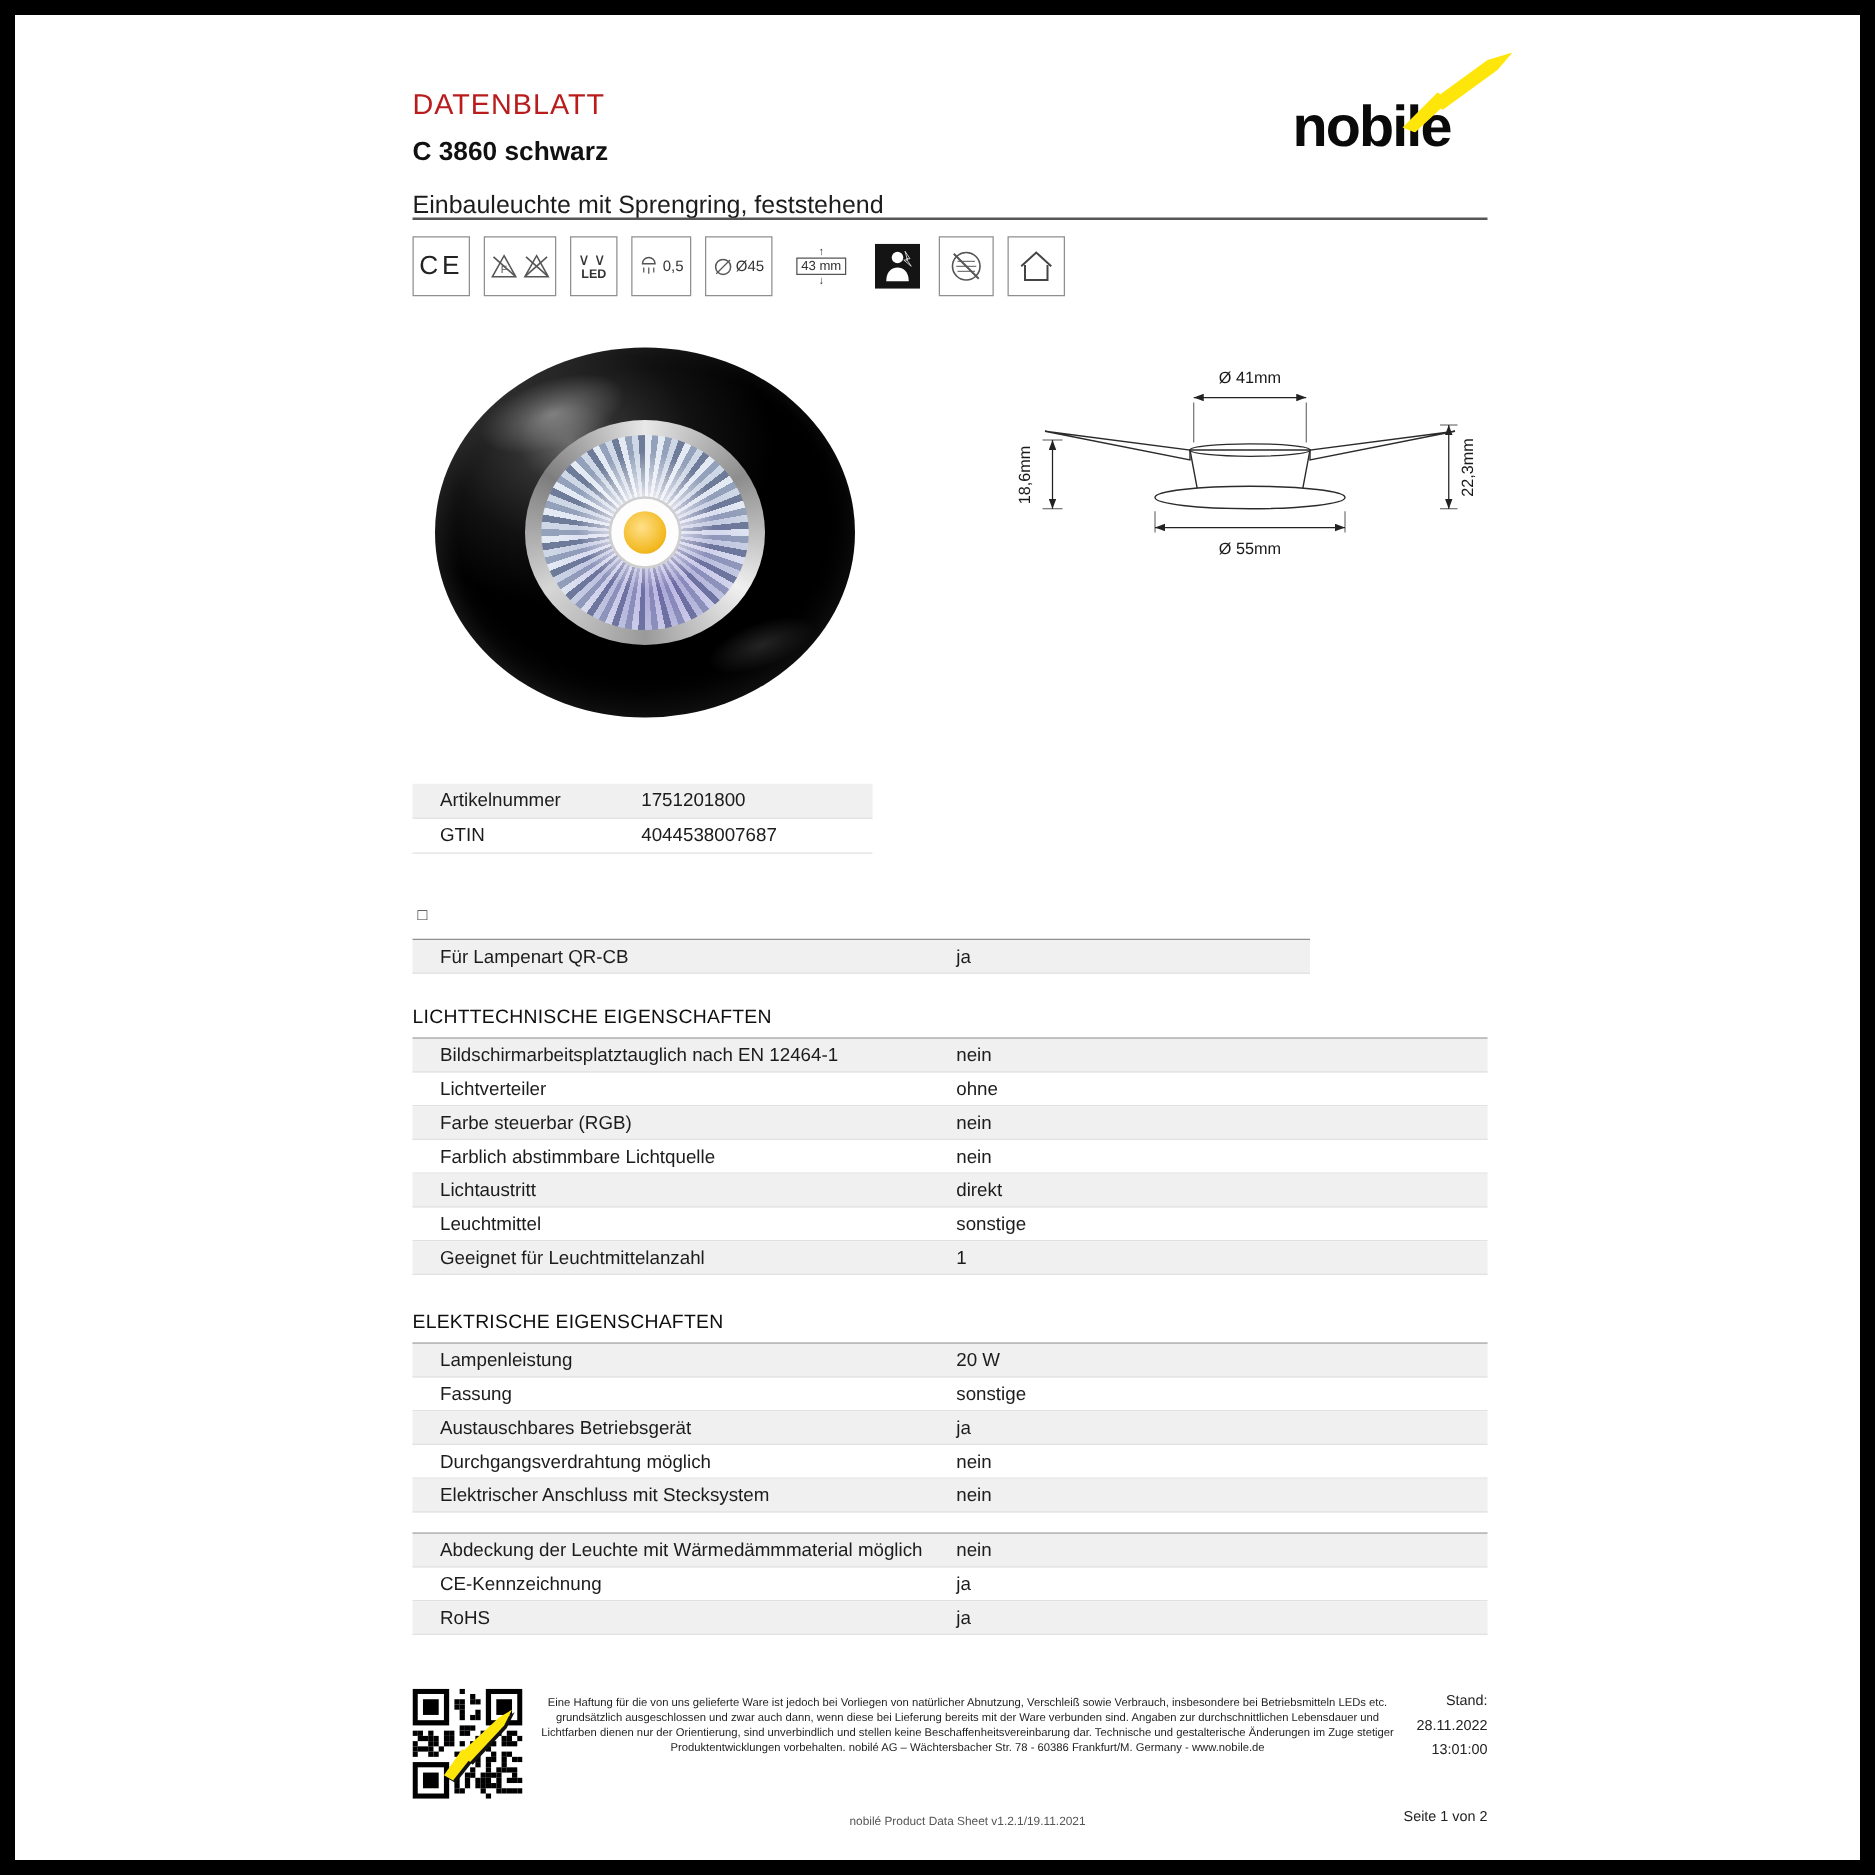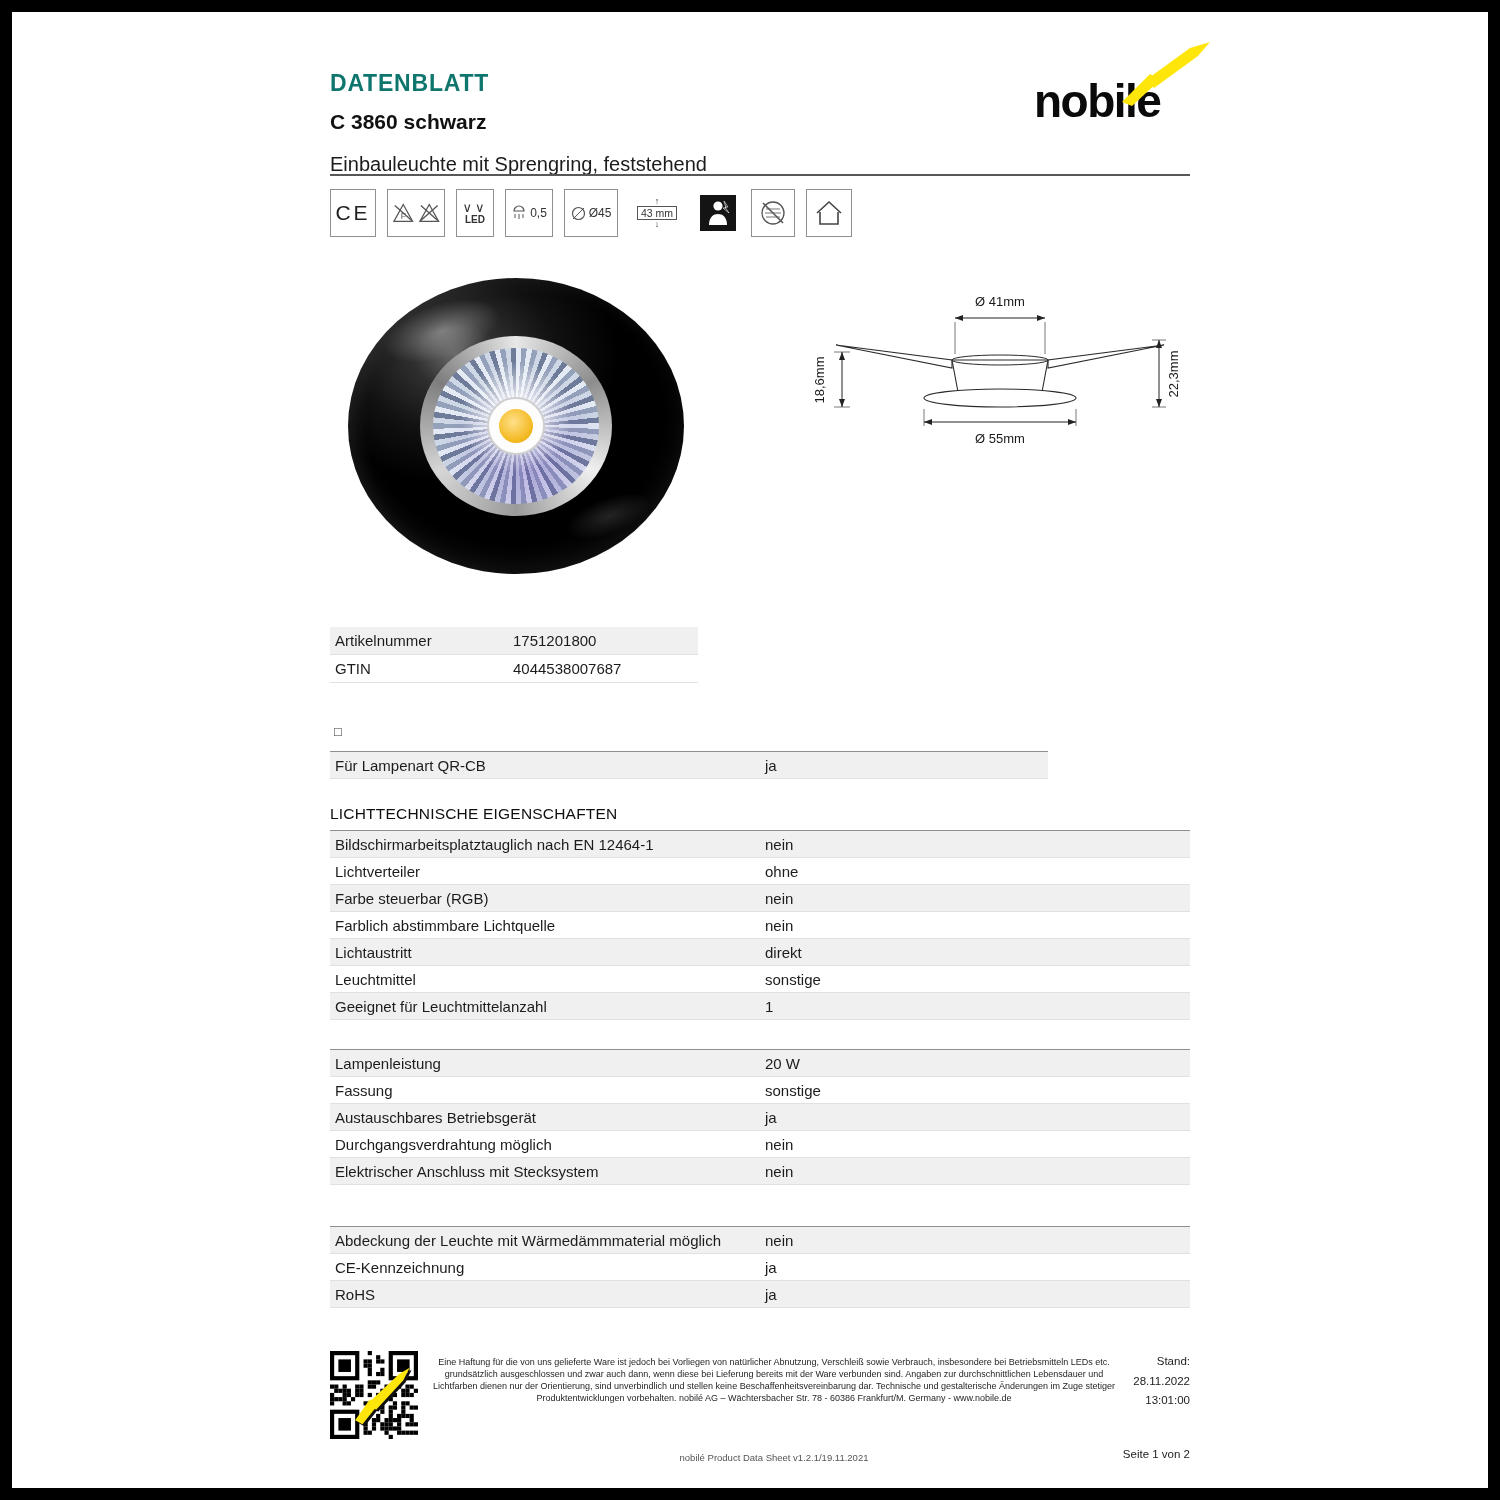--- a/index.html
+++ b/index.html
@@ -2,21 +2,21 @@
 <html><head>
 <meta charset="utf-8">
 <style>
   *{margin:0;padding:0;box-sizing:border-box}
   html,body{width:1500px;height:1500px;background:#000}
   body{font-family:"Liberation Sans",sans-serif;position:relative;color:#1a1a1a}
   .page{position:absolute;inset:12px;background:#fff;overflow:hidden}
   .abs{position:absolute}
 
   
-  .doc-type{font-size:23px;font-weight:700;letter-spacing:.8px;color:#0f766e}
+  .doc-type{font-size:23px;font-weight:400;letter-spacing:.8px;color:#b91c1c}
   .product-title{font-size:21px;font-weight:700;color:#111;margin-top:13px}
   .product-subtitle{font-size:20px;color:#1c1c1c;margin-top:19px}
   .divider{width:860px;height:2px;background:#575757}
 
   
   .logo{width:170px;height:100px}
   .logo-text{font-size:46px;font-weight:800;letter-spacing:-1.5px;color:#0a0a0a;position:absolute;left:0;top:26px}
   .logo-bolt{position:absolute;right:-8px;top:-6px}
 
   
@@ -47,21 +47,21 @@
     background:radial-gradient(circle at 50% 44%,rgba(255,255,255,.85) 0 14%,rgba(255,255,255,0) 46%),
                radial-gradient(circle at 58% 78%,rgba(110,80,190,.35),rgba(0,0,0,0) 58%)}
   .led-center{width:58px;height:58px;border-radius:50%;background:#fdfdfd;border:2px solid #cfcfcf;
     display:flex;align-items:center;justify-content:center;position:relative;z-index:2}
   .cob{width:34px;height:34px;border-radius:50%;background:radial-gradient(circle at 42% 38%,#ffe08a,#f2b81e 68%,#d89a10)}
 
   
   .spec-table{border-top:1px solid #8f8f8f}
   .spec-row{display:flex;align-items:center;height:27px;border-bottom:1px solid #e1e1e1;font-size:15px;color:#1c1c1c}
   .spec-row:nth-child(odd){background:#f0f0f0}
-  .spec-label{width:430px;padding-left:5px}
+  .spec-label{width:430px;padding-left:22px}
   .spec-value{flex:1;padding-left:5px}
   .article{width:368px;border-top:none}
   .article .spec-row{height:28px}
   .article .spec-label{width:178px}
   .section-title{font-size:15.5px;font-weight:400;color:#0f0f0f;letter-spacing:.2px;margin-bottom:7px}
   .glyph{font-size:13px;color:#333}
 
   
   .disclaimer{width:704px;font-size:9px;line-height:1.35;text-align:center;color:#1f1f1f}
   .stand{width:120px;text-align:right;font-size:11.5px;line-height:1.7;color:#222}
@@ -255,20 +255,21 @@
           <div class="spec-value">sonstige</div>
         </div>
         <div class="spec-row">
           <div class="spec-label">Geeignet für Leuchtmittelanzahl</div>
           <div class="spec-value">1</div>
         </div>
       </div>
   </div>
 
   <div class="abs" style="left:318px;top:1037px;width:860px">
+    <div class="section-title">ELEKTRISCHE EIGENSCHAFTEN</div>
     <div class="spec-table">
         <div class="spec-row">
           <div class="spec-label">Lampenleistung</div>
           <div class="spec-value">20 W</div>
         </div>
         <div class="spec-row">
           <div class="spec-label">Fassung</div>
           <div class="spec-value">sonstige</div>
         </div>
         <div class="spec-row">

